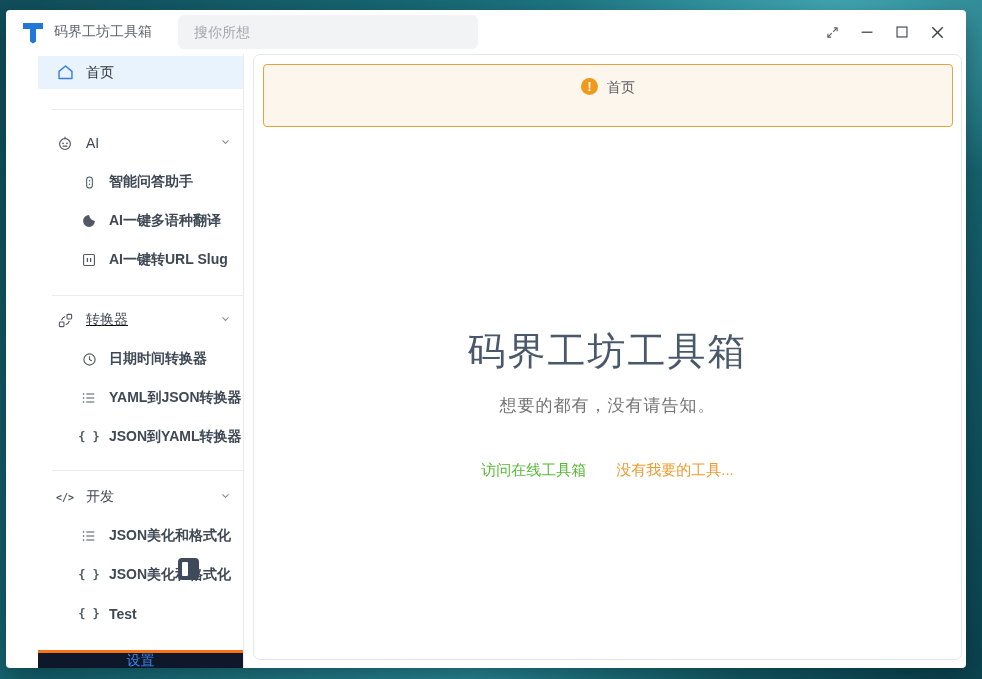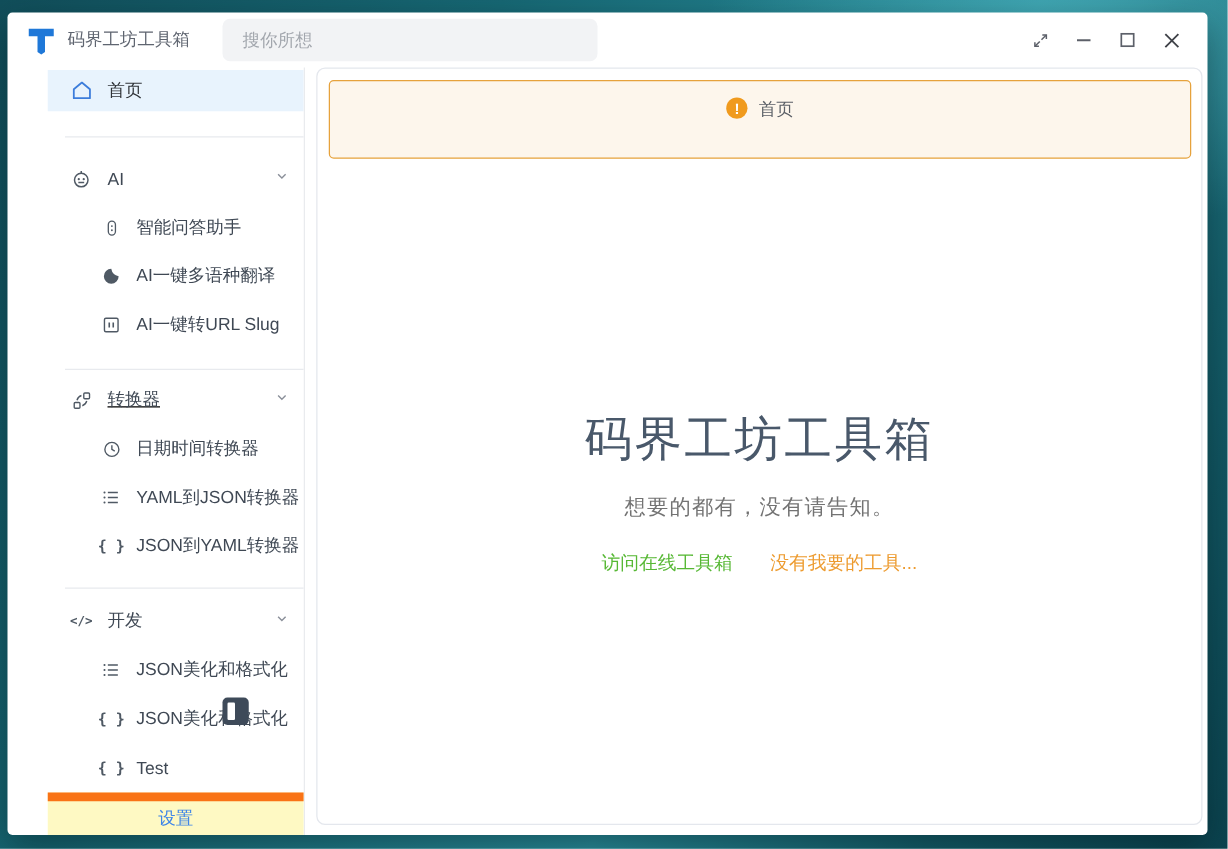--- a/index.html
+++ b/index.html
@@ -38,43 +38,43 @@
               padding-left:17px; background:#e8f3fd; cursor:pointer; }
   .nav-home .lbl { font-size:14px; color:#2f3338; margin-left:11px; }
   .sb-divider { height:1px; background:#e8eaee; margin-left:14px; }
   .d1 { margin-top:20px; } .d2 { margin-top:19px; } .d3 { margin-top:17px; }
   .sb-head { height:32px; display:flex; align-items:center; padding-left:17px; padding-right:10px; cursor:pointer; }
   .sb-head .lbl { font-size:14px; color:#3f4854; margin-left:11px; }
   .sb-head .sp { flex:1; }
   .h1 { margin-top:17px; } .h2 { margin-top:8px;text-decoration:underline; } .h3 { margin-top:10px; }
   .sb-item { height:32px; display:flex; align-items:center; padding-left:41px; margin-top:7px; cursor:pointer; }
   .sb-item .lbl { font-size:14px; color:#3f4854; margin-left:10px; white-space:nowrap;
-                  max-width:142px; overflow:hidden; }
+                  max-width:142px; overflow:hidden;font-weight:bold; }
   .ico { width:20px; display:flex; justify-content:center; align-items:center; flex:0 0 auto; }
   .glyph { font-family:"DejaVu Sans Mono","Liberation Mono",monospace; color:#4f5964; font-size:12px; font-weight:bold; white-space:nowrap; }
   .settings-bar {
-    position:absolute; left:0; right:0; bottom:0; height:34px;
-    background:#fef9c3; border-top:7px solid #f97316;
+    position:absolute; left:0; right:0; bottom:0; height:18px;
+    background:#0f172a; border-top:3px solid #f97316;
     display:flex; align-items:center; justify-content:center; cursor:pointer;
   }
   .settings-bar span { color:#3e85e8; font-size:14px; }
   
   .main-panel { flex:1; margin:0 4px 8px 9px; border:1px solid #e4e7ed; border-radius:7px;
                 background:#fff; position:relative; overflow:hidden; }
   .alert { margin:9px 8px 0 9px; height:63px; border:1px solid #e6a23c; border-radius:4px;
            background:#fdf6ec; display:flex; justify-content:center; align-items:flex-start;
            padding-top:13px; }
   .warn-badge { width:17px; height:17px; border-radius:50%; background:#f09a1d; color:#fff;
                 font-size:12px; font-weight:bold; display:flex; align-items:center;
                 justify-content:center; line-height:1; }
   .alert .lbl { font-size:14px; color:#5b6067; margin-left:9px; margin-top:1px; }
   .hero { text-align:center; margin-top:199px; }
   .hero-title { font-size:38px; color:#49586a; letter-spacing:2px; font-weight:400; }
   .hero-sub { font-size:17px; color:#737373; margin-top:17px; letter-spacing:1px; }
-  .hero-links { margin-top:24px; display:flex; justify-content:center; gap:30px; }
+  .hero-links { margin-top:44px; display:flex; justify-content:center; gap:30px; }
   .hero-links a { font-size:15px; text-decoration:none; cursor:pointer; }
   .link-green { color:#57b835; }
   .link-orange { color:#ed9b2f; }
   
   .cursor-art { position:absolute; left:178px; top:558px; width:21px; height:22px;
                 background:#3e4a59; border-radius:4px; z-index:20; }
   .cursor-art::before { content:""; position:absolute; left:4px; top:4px; width:6px; height:14px;
                         background:#ffffff; border-radius:1px; }
 </style>
 </head>

